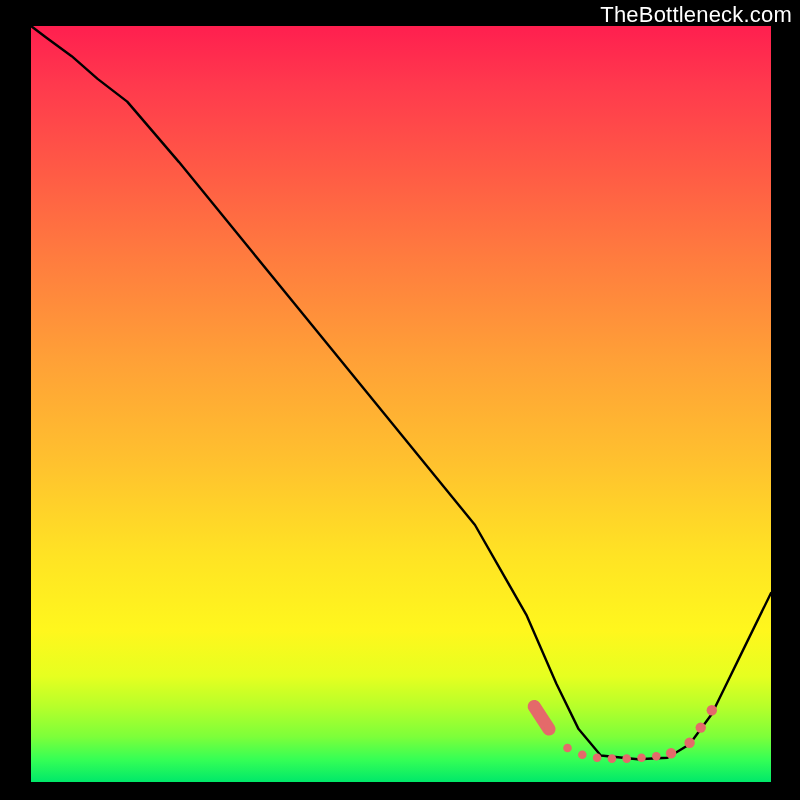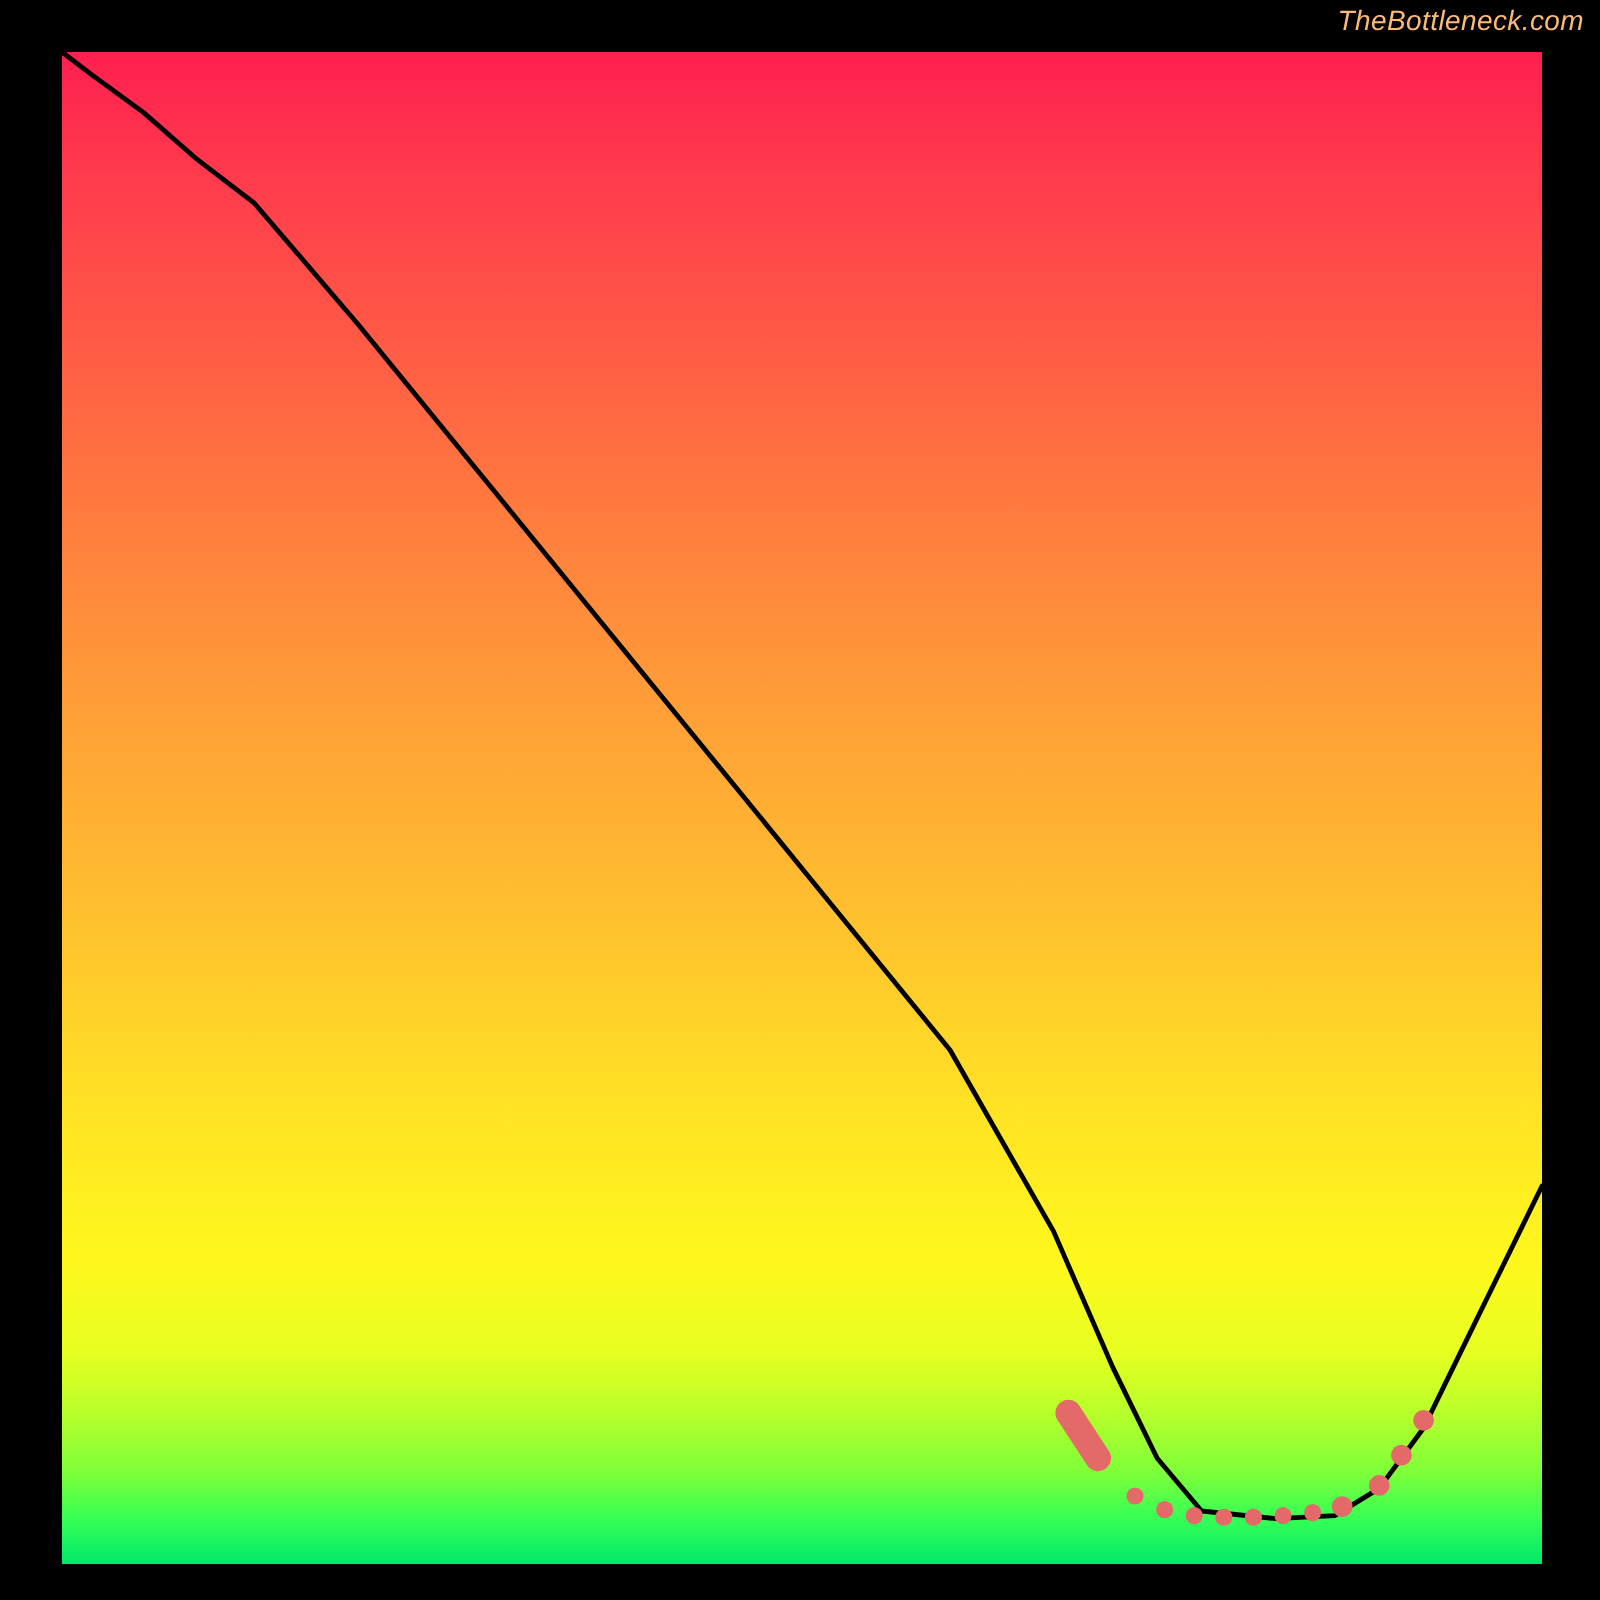--- a/index.html
+++ b/index.html
@@ -14,26 +14,25 @@
   .frame {
     position: relative;
     width: 800px;
     height: 800px;
     background: #000;
   }
   .watermark {
     position: absolute;
     top: 2px;
     right: 8px;
-    color: #fdba74;
-    font-size: 14px;
+    color: #ffffff;
+    font-size: 22px;
     font-weight: 500;
     letter-spacing: 0.2px;
     z-index: 10;
-    font-style: italic;
   }
   .plot-area {
     position: absolute;
     left: 31px;
     top: 26px;
     width: 740px;
     height: 756px;
     
     background: linear-gradient(
       to bottom,

